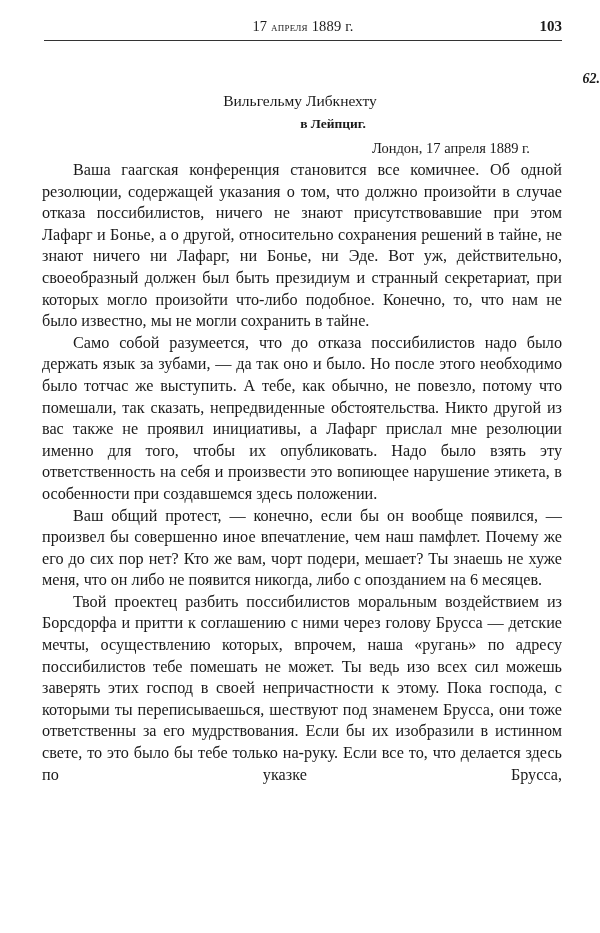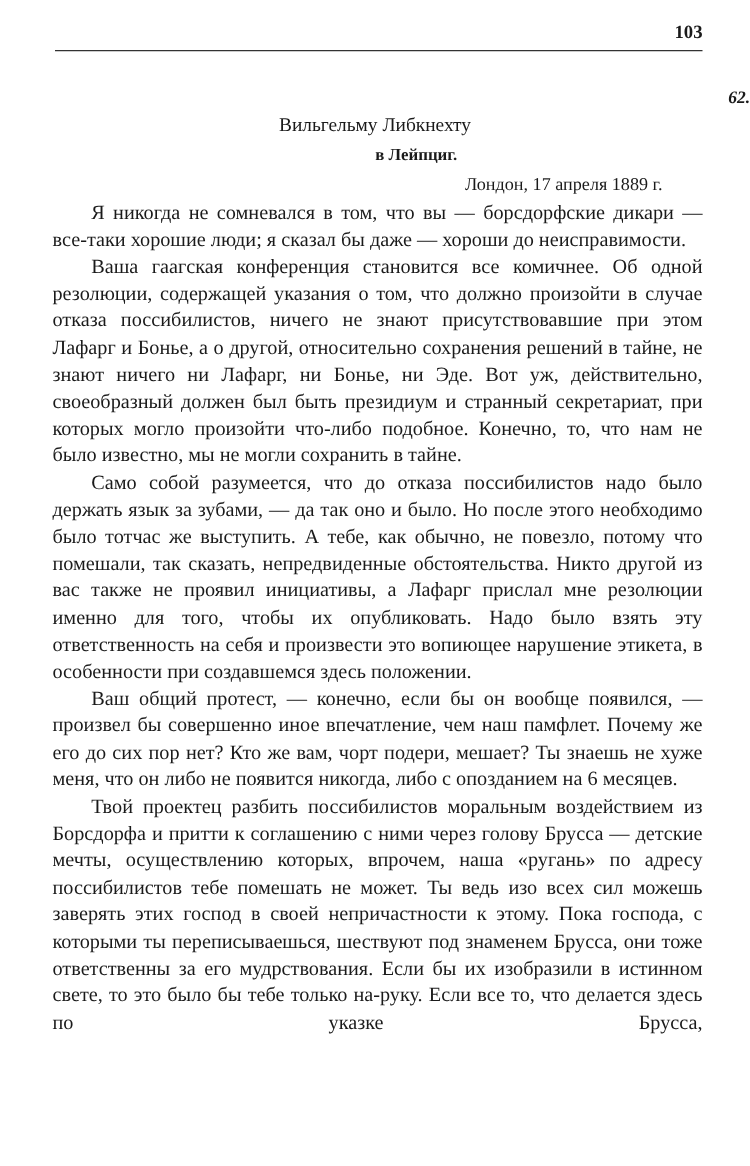--- a/index.html
+++ b/index.html
@@ -53,28 +53,32 @@
       hyphens: manual;
     }
     .body-text p { margin: 0; text-indent: 31px; }
     .body-text p.salutation { text-indent: 31px; }
     .body-text p.last { text-align-last: justify; }
   </style>
 </head>
 <body>
 
 <div class="running-head">
+  <div class="running-title">
+    <span>17</span>
+    <span class="sc">апреля</span>
+    <span>1889 г.</span>
+  </div>
   <div class="page-num">103</div>
 </div>
 <div class="rule"></div>
 
 <div class="letter-num">62.</div>
 <div class="addressee">Вильгельму Либкнехту</div>
 <div class="addressee-city">в Лейпциг.</div>
 <div class="dateline">Лондон, 17 апреля 1889 г.</div>
 
 <div class="body-text">
-  <p>Я никогда не сомневался в том, что вы — борсдорфские дикари — все-таки хорошие люди; я сказал бы даже — хороши до неисправимости.</p>
   <p>Ваша гаагская конференция становится все комичнее. Об одной резолюции, содержащей указания о том, что должно произойти в случае отказа поссибилистов, ничего не знают присутствовавшие при этом Лафарг и Бонье, а о другой, относительно сохранения решений в тайне, не знают ничего ни Лафарг, ни Бонье, ни Эде. Вот уж, действительно, своеобразный должен был быть президиум и странный секретариат, при которых могло произойти что-либо подобное. Конечно, то, что нам не было известно, мы не могли сохранить в тайне.</p>
   <p>Само собой разумеется, что до отказа поссибилистов надо было держать язык за зубами, — да так оно и было. Но после этого необходимо было тотчас же выступить. А тебе, как обычно, не повезло, потому что помешали, так сказать, непредвиденные обстоятельства. Никто другой из вас также не проявил инициативы, а Лафарг прислал мне резолюции именно для того, чтобы их опубликовать. Надо было взять эту ответственность на себя и произвести это вопиющее нарушение этикета, в особенности при создавшемся здесь положении.</p>
   <p>Ваш общий протест, — конечно, если бы он вообще появился, — произвел бы совершенно иное впечатление, чем наш памфлет. Почему же его до сих пор нет? Кто же вам, чорт подери, мешает? Ты знаешь не хуже меня, что он либо не появится никогда, либо с опозданием на 6 месяцев.</p>
   <p class="last">Твой проектец разбить поссибилистов моральным воздействием из Борсдорфа и притти к соглашению с ними через голову Брусса — детские мечты, осуществлению которых, впрочем, наша «ругань» по адресу поссибилистов тебе помешать не может. Ты ведь изо всех сил можешь заверять этих господ в своей непричастности к этому. Пока господа, с которыми ты переписываешься, шествуют под знаменем Брусса, они тоже ответственны за его мудрствования. Если бы их изобразили в истинном свете, то это было бы тебе только на-руку. Если все то, что делается здесь по указке Брусса,</p>
 </div>
 
 </body></html>

